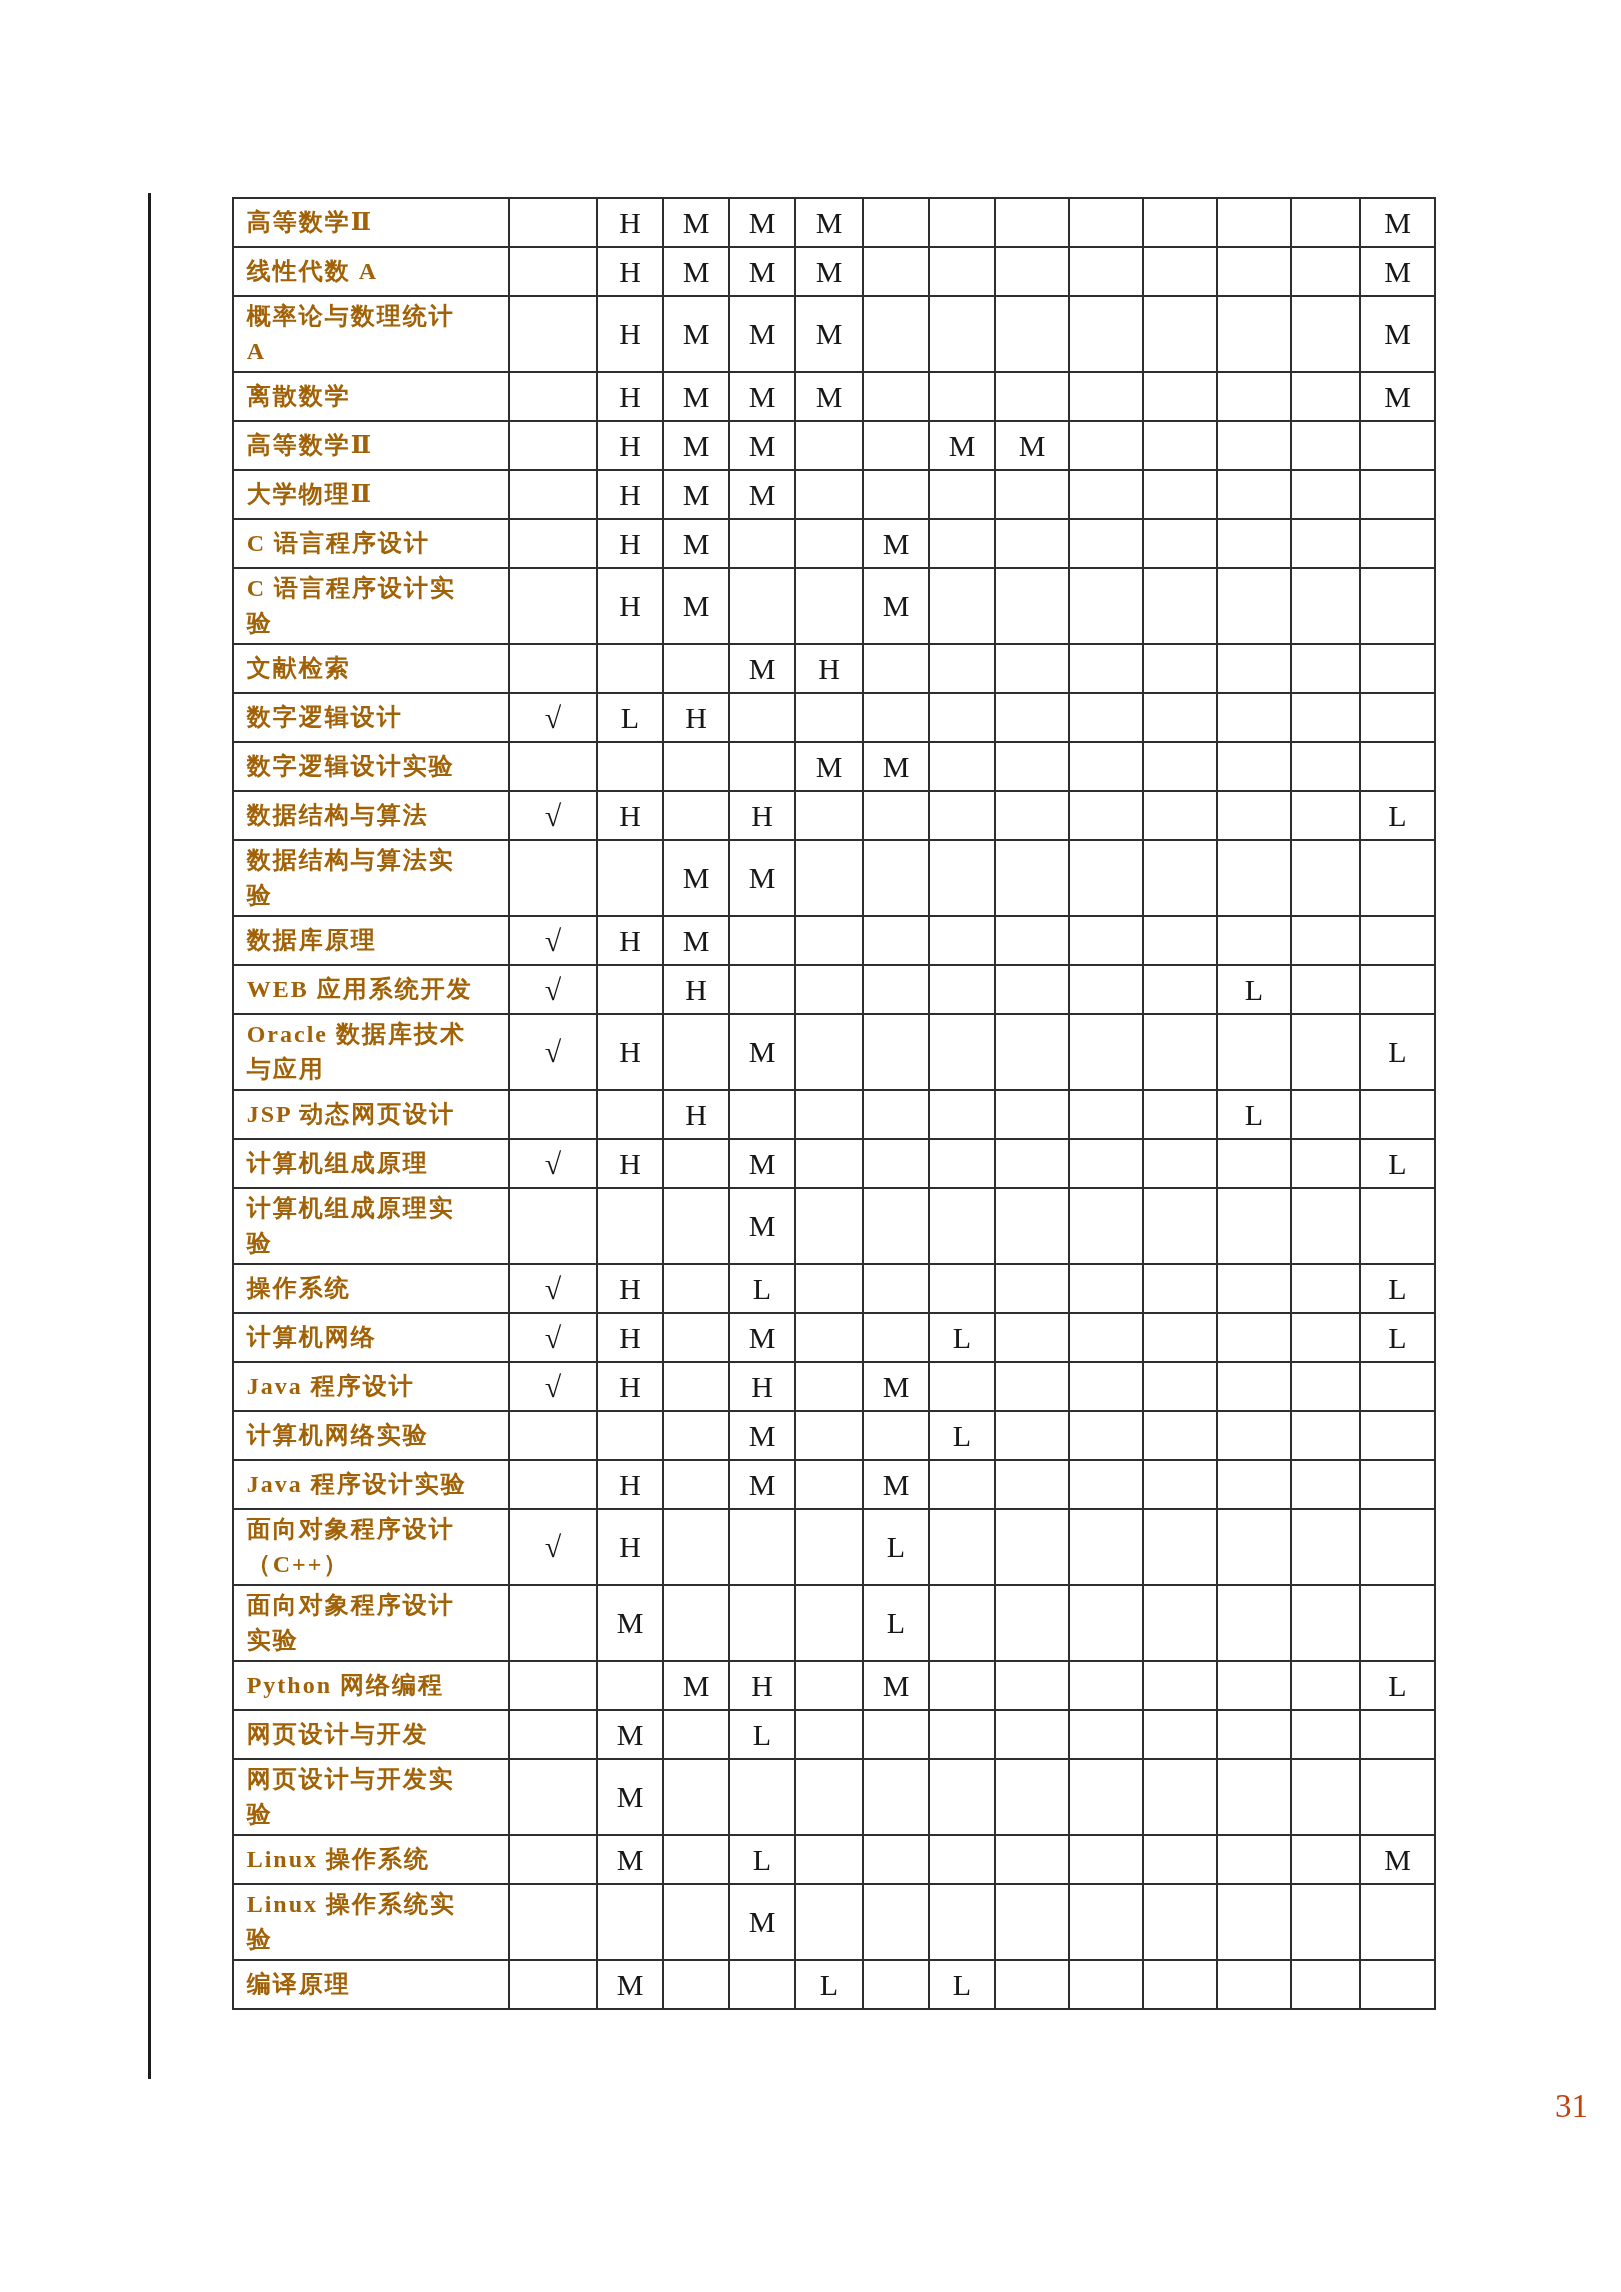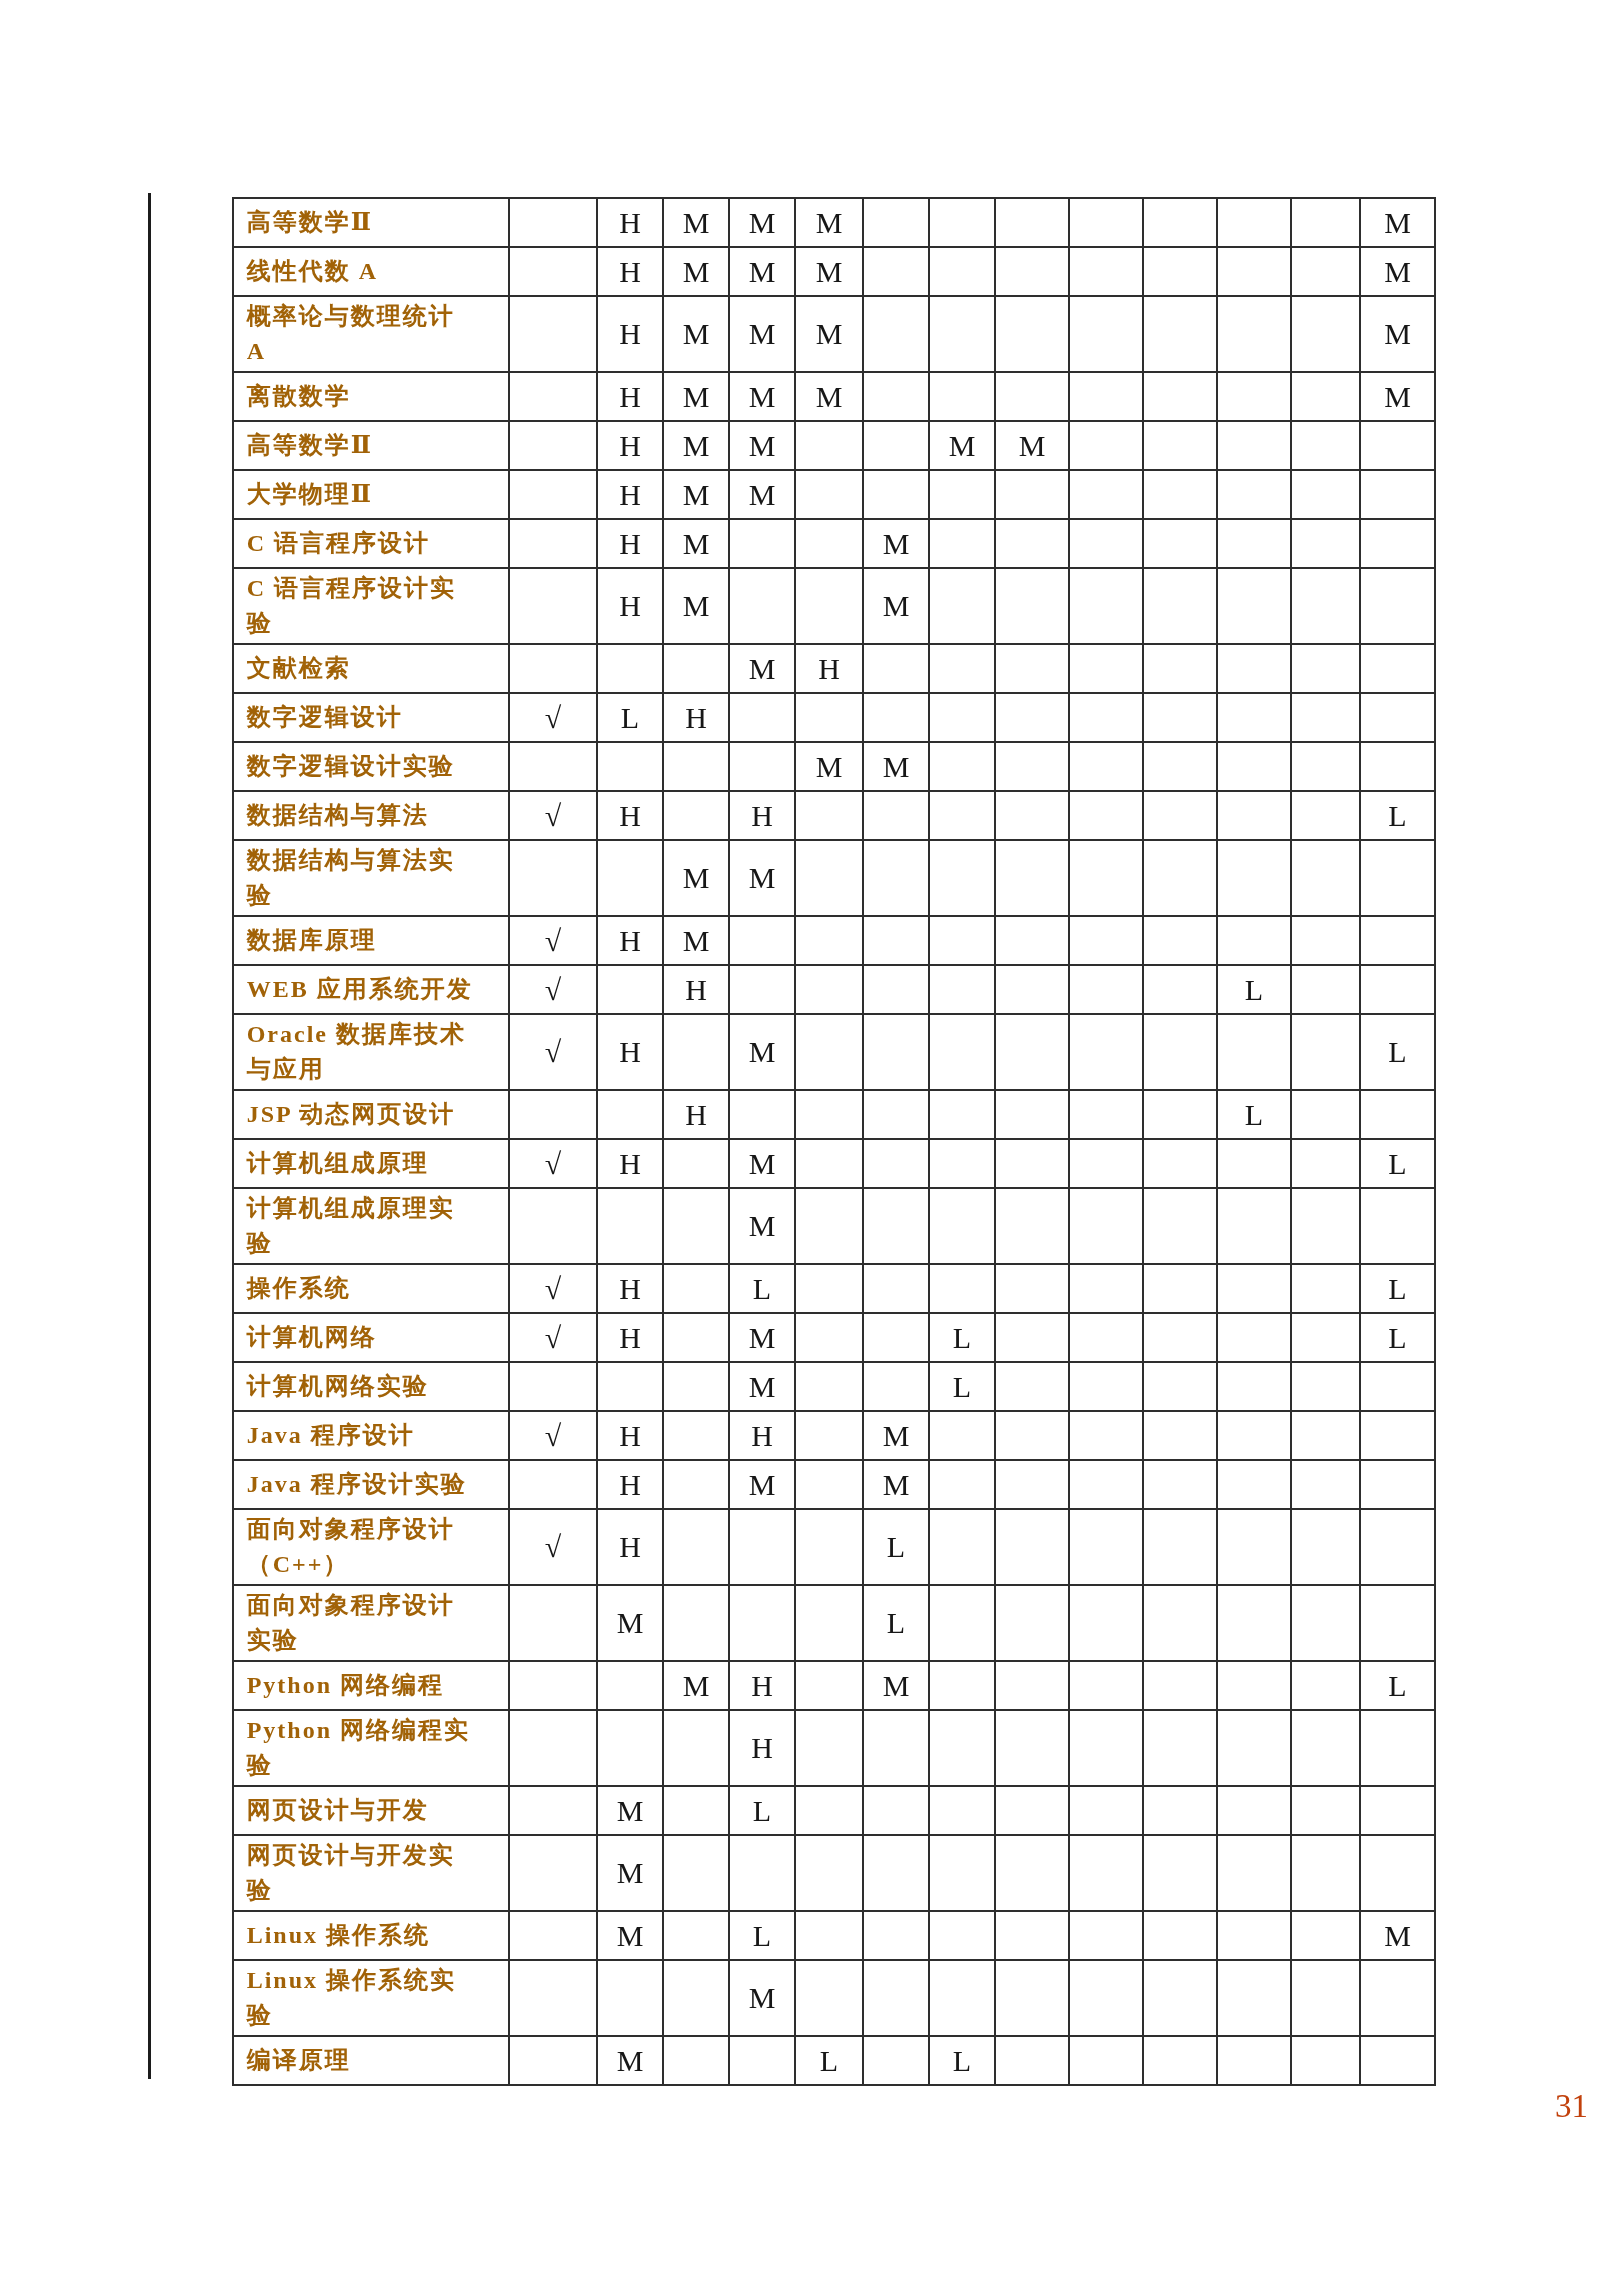--- a/index.html
+++ b/index.html
@@ -425,44 +425,44 @@
         <td class="val-cell"></td>
         <td class="val-cell">L</td>
         <td class="val-cell"></td>
         <td class="val-cell"></td>
         <td class="val-cell"></td>
         <td class="val-cell"></td>
         <td class="val-cell"></td>
         <td class="val-cell">L</td>
       </tr>
       <tr class="single">
+        <td class="name-cell">Java 程序设计</td>
+        <td class="val-cell">√</td>
+        <td class="val-cell">H</td>
+        <td class="val-cell"></td>
+        <td class="val-cell">H</td>
+        <td class="val-cell"></td>
+        <td class="val-cell">M</td>
+        <td class="val-cell"></td>
+        <td class="val-cell"></td>
+        <td class="val-cell"></td>
+        <td class="val-cell"></td>
+        <td class="val-cell"></td>
+        <td class="val-cell"></td>
+        <td class="val-cell"></td>
+      </tr>
+      <tr class="single">
         <td class="name-cell">计算机网络实验</td>
         <td class="val-cell"></td>
         <td class="val-cell"></td>
         <td class="val-cell"></td>
         <td class="val-cell">M</td>
         <td class="val-cell"></td>
         <td class="val-cell"></td>
         <td class="val-cell">L</td>
-        <td class="val-cell"></td>
-        <td class="val-cell"></td>
-        <td class="val-cell"></td>
-        <td class="val-cell"></td>
-        <td class="val-cell"></td>
-        <td class="val-cell"></td>
-      </tr>
-      <tr class="single">
-        <td class="name-cell">Java 程序设计</td>
-        <td class="val-cell">√</td>
-        <td class="val-cell">H</td>
-        <td class="val-cell"></td>
-        <td class="val-cell">H</td>
-        <td class="val-cell"></td>
-        <td class="val-cell">M</td>
-        <td class="val-cell"></td>
         <td class="val-cell"></td>
         <td class="val-cell"></td>
         <td class="val-cell"></td>
         <td class="val-cell"></td>
         <td class="val-cell"></td>
         <td class="val-cell"></td>
       </tr>
       <tr class="single">
         <td class="name-cell">Java 程序设计实验</td>
         <td class="val-cell"></td>
@@ -521,37 +521,20 @@
         <td class="val-cell">H</td>
         <td class="val-cell"></td>
         <td class="val-cell">M</td>
         <td class="val-cell"></td>
         <td class="val-cell"></td>
         <td class="val-cell"></td>
         <td class="val-cell"></td>
         <td class="val-cell"></td>
         <td class="val-cell"></td>
         <td class="val-cell">L</td>
-      </tr>
-      <tr class="double">
-        <td class="name-cell">Python 网络编程实
-验</td>
-        <td class="val-cell"></td>
-        <td class="val-cell"></td>
-        <td class="val-cell"></td>
-        <td class="val-cell">H</td>
-        <td class="val-cell"></td>
-        <td class="val-cell"></td>
-        <td class="val-cell"></td>
-        <td class="val-cell"></td>
-        <td class="val-cell"></td>
-        <td class="val-cell"></td>
-        <td class="val-cell"></td>
-        <td class="val-cell"></td>
-        <td class="val-cell"></td>
       </tr>
       <tr class="single">
         <td class="name-cell">网页设计与开发</td>
         <td class="val-cell"></td>
         <td class="val-cell">M</td>
         <td class="val-cell"></td>
         <td class="val-cell">L</td>
         <td class="val-cell"></td>
         <td class="val-cell"></td>
         <td class="val-cell"></td>

